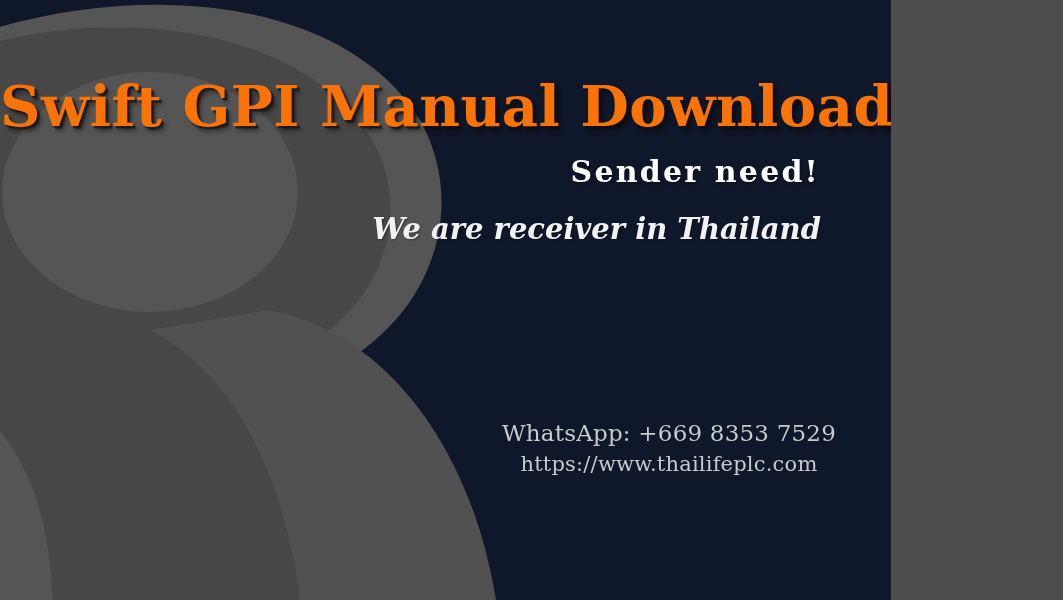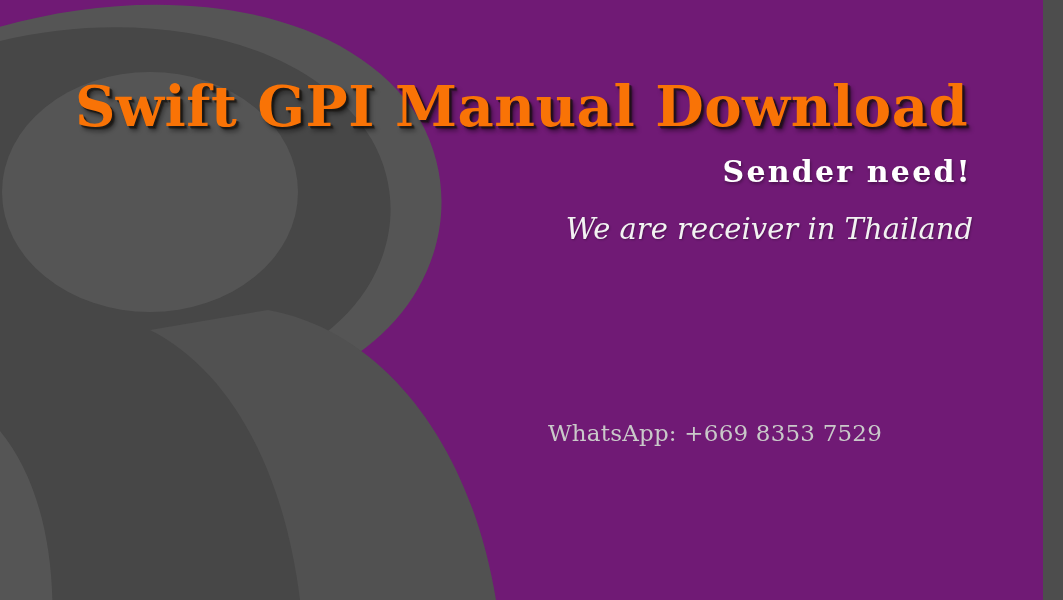--- a/index.html
+++ b/index.html
@@ -3,24 +3,24 @@
 <meta charset="utf-8">
 <title>Swift GPI Manual Download</title>
 <style>
   html, body {
     margin: 0;
     padding: 0;
     background: #4d4d4d;
   }
   #poster {
     position: relative;
-    width: 1043px;
+    width: 891px;
     height: 600px;
     overflow: hidden;
-    background: #701a75;
+    background: #0f172a;
     font-family: "Liberation Sans", sans-serif;
     -webkit-font-smoothing: antialiased;
   }
 
   
   .bg-layer {
     position: absolute;
     inset: 0;
     overflow: hidden;
     pointer-events: none;
@@ -80,32 +80,32 @@
   
   .script-wrap {
     position: absolute;
     right: 70px;
     top: 208px;
     text-align: right;
   }
   .script-line {
     font-family: "DejaVu Serif", "Liberation Serif", serif;
     font-style: italic;
-    font-weight: normal;
+    font-weight: bold;
     font-size: 29px;
     line-height: 1.48;
     color: #f2f2f2;
     white-space: nowrap;
     text-shadow: 1px 1px 2px rgba(0,0,0,0.30);
   }
 
   
   .contact-wrap {
     position: absolute;
-    left: 548px;
+    left: 502px;
     top: 417px;
     text-align: center;
   }
   .contact-line {
     font-family: "DejaVu Serif", "Liberation Serif", serif;
     color: #c9c9c9;
     white-space: nowrap;
     letter-spacing: 0.2px;
   }
   .contact-line.lg {
@@ -157,15 +157,16 @@
   <div class="subtitle-wrap">
     <div class="subtitle">Sender need!</div>
   </div>
 
   <div class="script-wrap">
     <div class="script-line">We are receiver in Thailand</div>
   </div>
 
   <div class="contact-wrap">
     <div class="contact-line lg">WhatsApp: +669 8353 7529</div>
+    <div class="contact-line sm">https://www.thailifeplc.com</div>
   </div>
 
 </div>
 
 </body></html>

